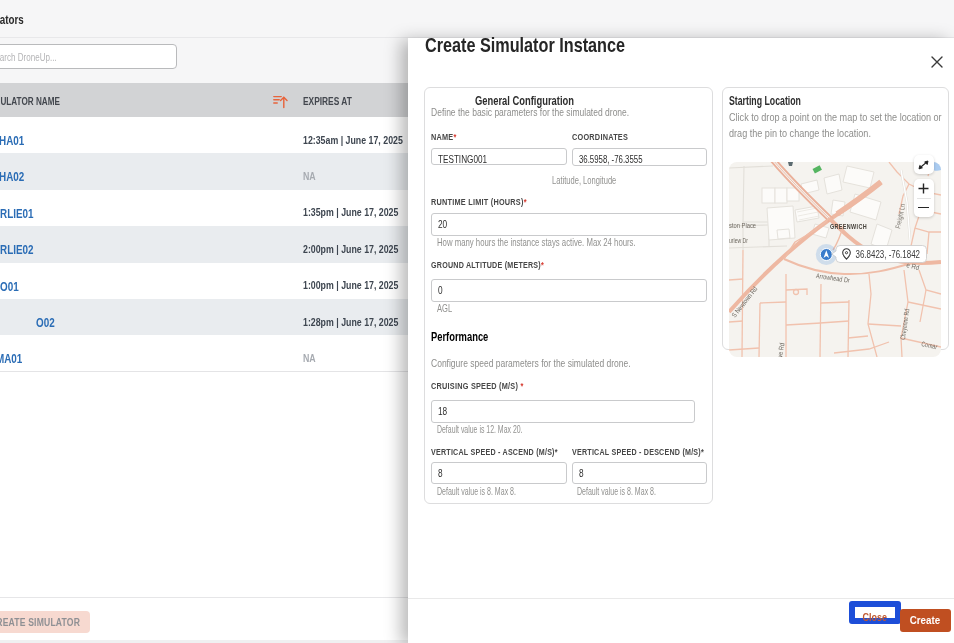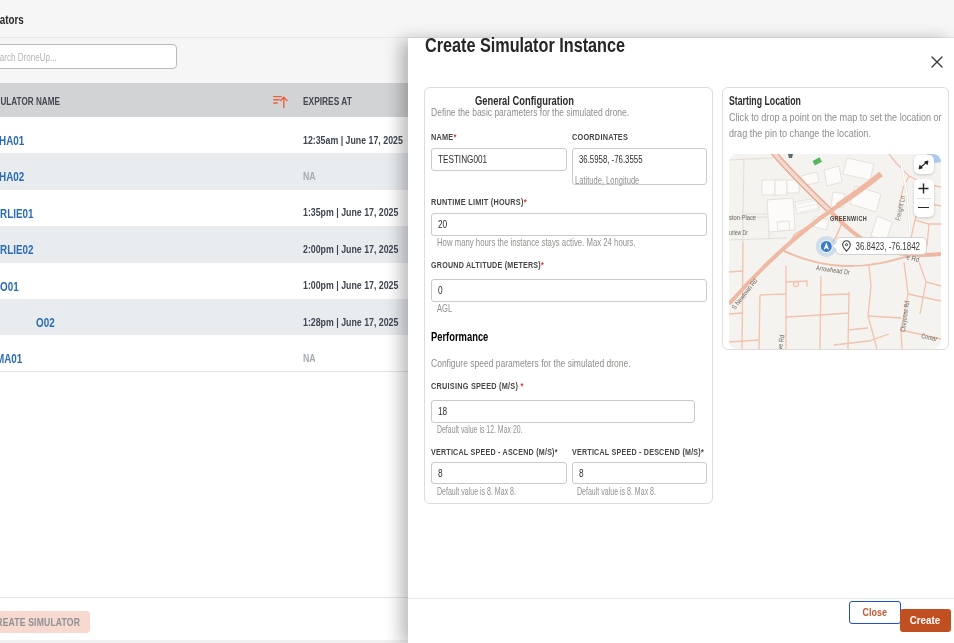--- a/index.html
+++ b/index.html
@@ -80,23 +80,23 @@
   <path d="M1,1 L11,11 M11,1 L1,11" stroke="#3a3a3a" stroke-width="1.4" stroke-linecap="round"></path>
 </svg>
 
 <div class="abs" style="left:424px;top:87px;width:289px;height:417px;border:1px solid #ddddde;border-radius:6px;background:#fff;"></div>
 
 <div class="abs" style="left:431px;top:94px;font-size:12.5px;font-weight:bold;color:#2d2d2d;margin-left:44px;"><span class="sx" style="transform:scaleX(.75)">General Configuration</span></div>
 <div class="abs" style="left:431px;top:105.5px;font-size:11.5px;color:#8e8e8c;"><span class="sx" style="transform:scaleX(.74)">Define the basic parameters for the simulated drone.</span></div>
 
 <div class="abs lbl" style="left:431px;top:130.5px;"><span class="sx" style="transform:scaleX(.77)">NAME<span class="red">*</span></span></div>
 <div class="abs lbl" style="left:571.5px;top:130.5px;"><span class="sx" style="transform:scaleX(.77)">COORDINATES</span></div>
-<div class="inp" style="left:431px;top:148px;width:136px;height:23px;"><span class="sx" style="transform:scaleX(.71)">TESTING001</span></div>
-<div class="inp" style="left:571.5px;top:148px;width:135.5px;height:37px;"><span class="sx" style="transform:scaleX(.68)">36.5958, -76.3555</span></div>
-<div class="abs hint" style="left:575px;top:174px;text-align:center;"><span class="sx" style="transform:scaleX(.72)">Latitude, Longitude</span></div>
+<div class="inp" style="left:431px;top:148px;width:136px;height:17px;"><span class="sx" style="transform:scaleX(.71)">TESTING001</span></div>
+<div class="inp" style="left:571.5px;top:148px;width:135.5px;height:18px;"><span class="sx" style="transform:scaleX(.68)">36.5958, -76.3555</span></div>
+<div class="abs hint" style="left:552px;top:174px;text-align:center;"><span class="sx" style="transform:scaleX(.72)">Latitude, Longitude</span></div>
 
 <div class="abs lbl" style="left:431px;top:195.5px;"><span class="sx" style="transform:scaleX(.77)">RUNTIME LIMIT (HOURS)<span class="red">*</span></span></div>
 <div class="inp" style="left:431px;top:212.5px;width:276px;height:23px;"><span class="sx" style="transform:scaleX(.72)">20</span></div>
 <div class="abs hint" style="left:437px;top:236px;"><span class="sx" style="transform:scaleX(.74)">How many hours the instance stays active. Max 24 hours.</span></div>
 
 <div class="abs lbl" style="left:431px;top:258.5px;"><span class="sx" style="transform:scaleX(.75)">GROUND ALTITUDE (METERS)<span class="red">*</span></span></div>
 <div class="inp" style="left:431px;top:278.5px;width:276px;height:23px;"><span class="sx" style="transform:scaleX(.72)">0</span></div>
 <div class="abs hint" style="left:437px;top:302px;"><span class="sx" style="transform:scaleX(.72)">AGL</span></div>
 
 <div class="abs" style="left:431px;top:330px;font-size:12.5px;font-weight:bold;color:#000000;"><span class="sx" style="transform:scaleX(.75)">Performance</span></div>
@@ -110,21 +110,21 @@
 <div class="abs lbl" style="left:571.5px;top:445.5px;"><span class="sx" style="transform:scaleX(.75)">VERTICAL SPEED - DESCEND (M/S)*</span></div>
 <div class="inp" style="left:431px;top:462px;width:136px;height:22px;"><span class="sx" style="transform:scaleX(.72)">8</span></div>
 <div class="inp" style="left:571.5px;top:462px;width:135.5px;height:22px;"><span class="sx" style="transform:scaleX(.72)">8</span></div>
 <div class="abs hint" style="left:437px;top:484.5px;"><span class="sx" style="transform:scaleX(.67)">Default value is 8. Max 8.</span></div>
 <div class="abs hint" style="left:577px;top:484.5px;"><span class="sx" style="transform:scaleX(.67)">Default value is 8. Max 8.</span></div>
 
 <div class="abs" style="left:722px;top:87px;width:227px;height:263px;border:1px solid #ddddde;border-radius:6px;background:#fff;"></div>
 <div class="abs" style="left:729px;top:94px;font-size:12.5px;font-weight:bold;color:#2d2d2d;"><span class="sx" style="transform:scaleX(.7)">Starting Location</span></div>
 <div class="abs" style="left:729px;top:108.5px;font-size:11.5px;color:#8e8e8c;line-height:16.6px;"><span class="sx" style="transform:scaleX(.79)">Click to drop a point on the map to set the location or<br>drag the pin to change the location.</span></div>
 
-<div class="abs" style="left:729px;top:154px;width:212px;height:195px;border-radius:8px;overflow:hidden;">
+<div class="abs" style="left:729px;top:162px;width:212px;height:195px;border-radius:8px;overflow:hidden;">
 <svg width="212" height="195" viewBox="0 0 212 195">
   <rect width="212" height="195" fill="#f5f3ef"></rect>
 
   <path d="M199,-2 L212,-2 L212,8 C206,10.5 200,7 198,2 Z" fill="#aacbf0"></path>
 
   <g stroke="#e2dfd9" stroke-width="1.1" fill="none">
     <path d="M15,4 L14,60 L14,88"></path>
     <path d="M0,6 L44,4"></path>
     <path d="M0,64 L40,63"></path>
     <path d="M0,86 L58,84"></path>
@@ -251,14 +251,14 @@
   </g>
 </svg>
 <div class="abs" style="left:913.5px;top:179px;width:20px;height:38px;background:#fff;border-radius:5px;box-shadow:0 1px 3px rgba(0,0,0,.18);"></div>
 <div class="abs" style="left:916.5px;top:197.5px;width:14px;height:1px;background:#e4e4e4;"></div>
 <svg class="abs" style="left:918px;top:183px;" width="11" height="11" viewBox="0 0 11 11">
   <path d="M5.5,0.5 V10.5 M0.5,5.5 H10.5" stroke="#262626" stroke-width="1.4"></path>
 </svg>
 <div class="abs" style="left:918px;top:206.5px;width:11px;height:1.4px;background:#262626;"></div>
 
 <div class="abs" style="left:408px;top:597.5px;width:546px;height:1px;background:#e9e9e9;"></div>
-<div class="abs" style="left:849px;top:601px;width:52px;height:23px;background:#fff;border:1px solid #1d4ed8;border-radius:3px;text-align:center;line-height:21px;font-size:11.5px;font-weight:bold;color:#c15a33;"><span class="sxc" style="transform:scaleX(.78)">Close</span></div>
+<div class="abs" style="left:849px;top:601px;width:52px;height:23px;background:#fff;border:6px solid #1d4ed8;border-radius:3px;text-align:center;line-height:21px;font-size:11.5px;font-weight:bold;color:#c15a33;"><span class="sxc" style="transform:scaleX(.78)">Close</span></div>
 <div class="abs" style="left:899.8px;top:608.5px;width:51px;height:23px;background:#c04f21;border-radius:3px;text-align:center;line-height:23px;font-size:11.5px;font-weight:bold;color:#fff;"><span class="sxc" style="transform:scaleX(.85)">Create</span></div>
 
 </body></html>

